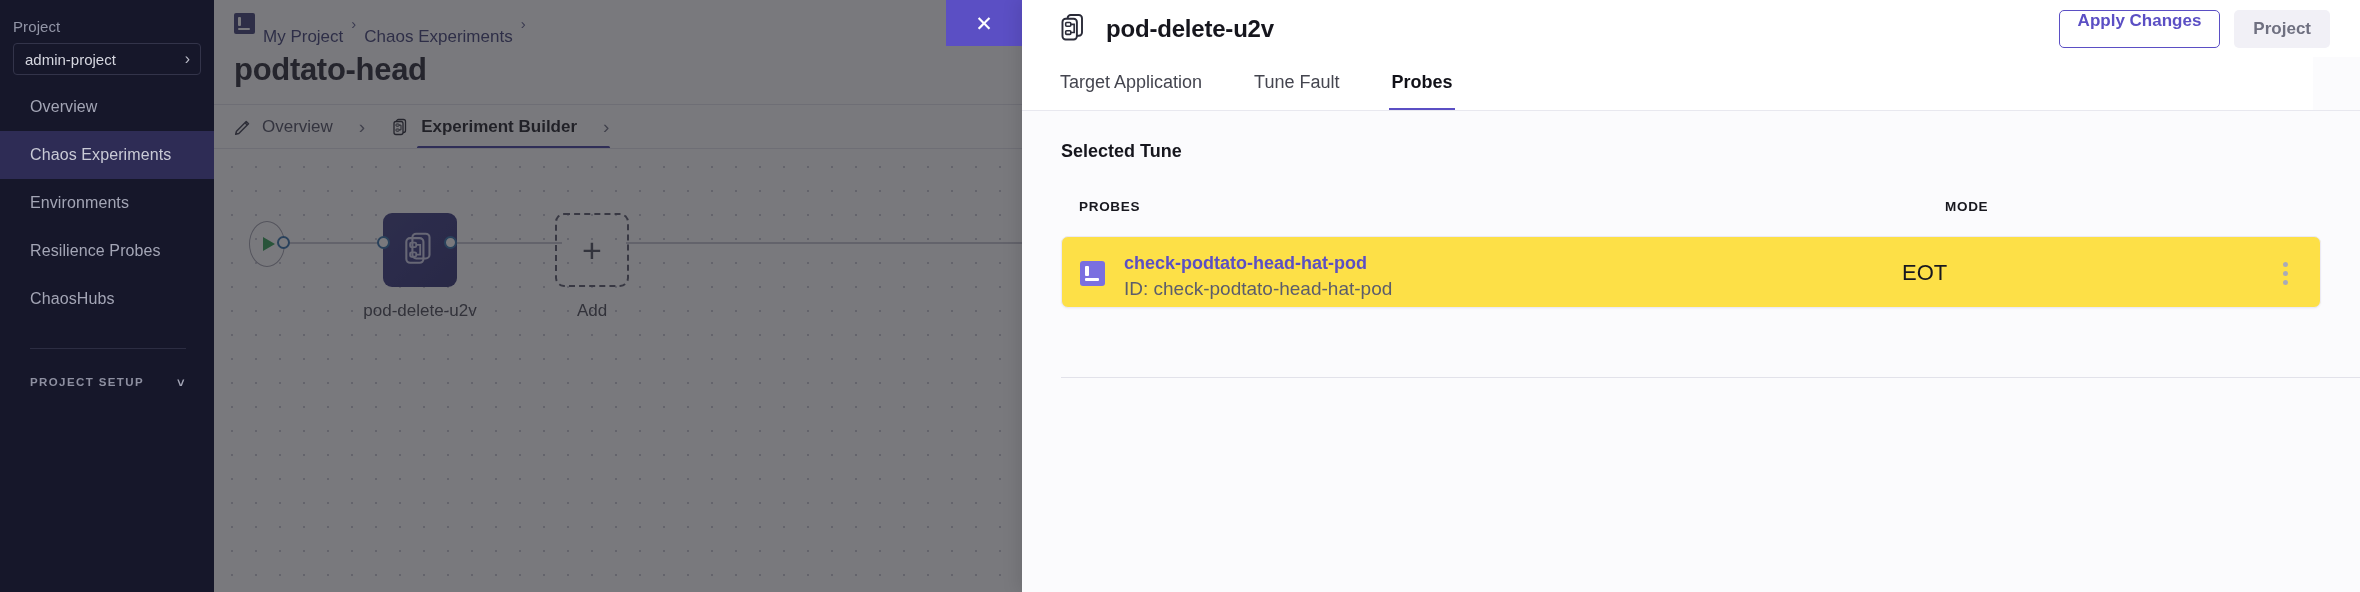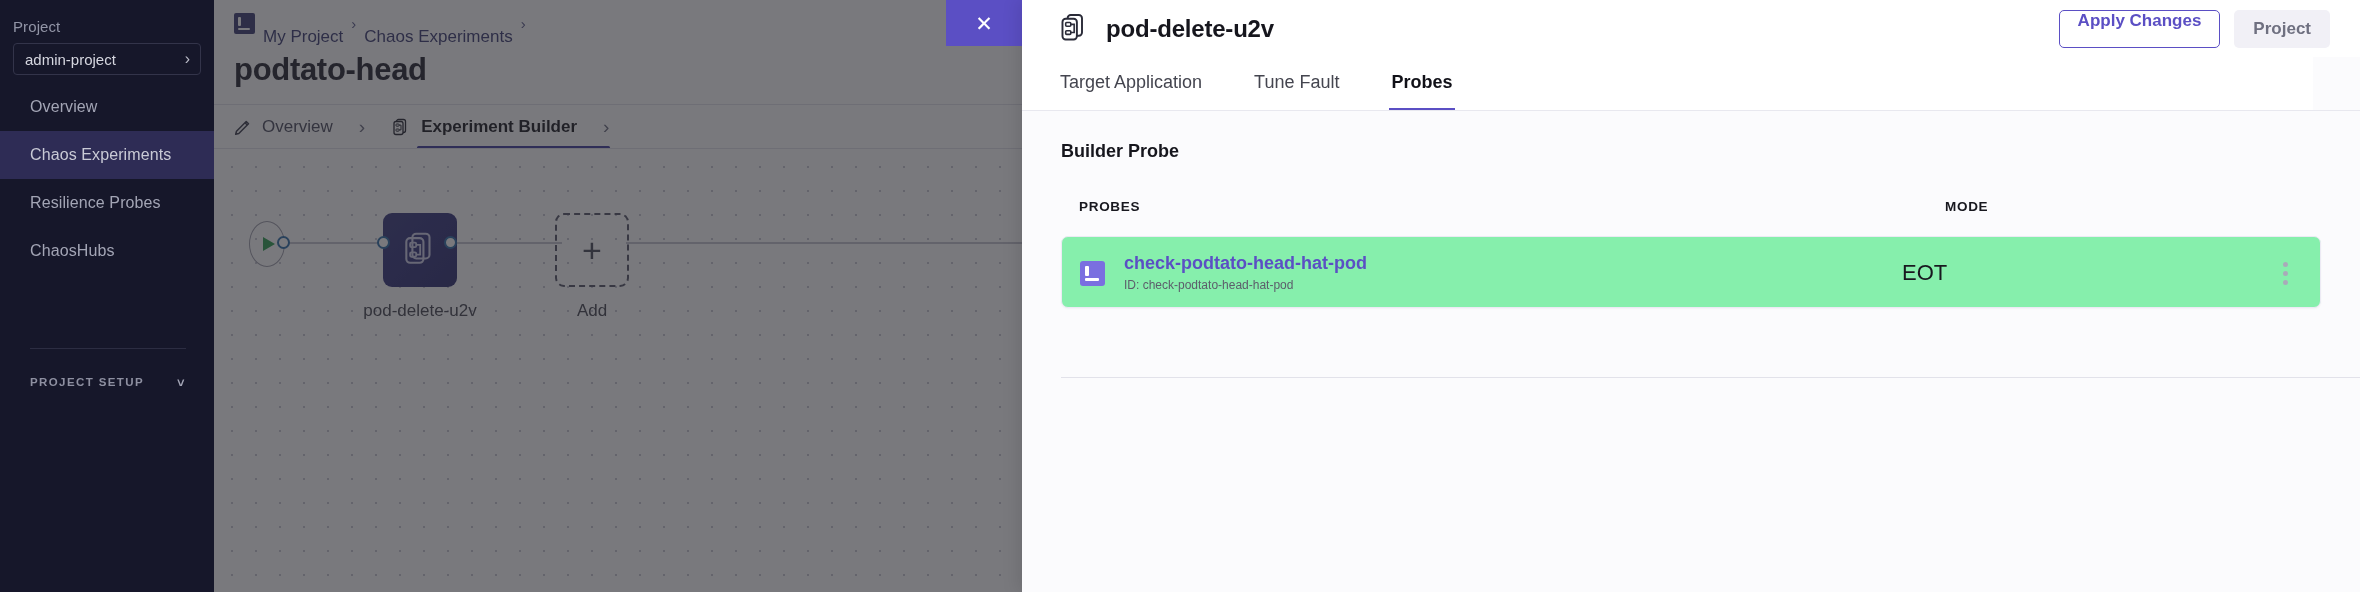--- a/index.html
+++ b/index.html
@@ -173,34 +173,34 @@
     position:absolute;left:39px;top:30px;font-size:18px;font-weight:700;color:#16161d;
   }
   .tbl-head{
     position:absolute;left:39px;top:88px;width:1260px;height:22px;
   }
   .th{position:absolute;font-size:13.5px;font-weight:700;color:#18181f;letter-spacing:.7px;}
   .th-probes{left:18px;top:0;}
   .th-mode{left:884px;top:0;}
   .probe-row{
     position:absolute;left:39px;top:125px;width:1260px;height:72px;
-    background:#86efac;border:1px solid #eceaf4;border-radius:7px;
+    background:#fde047;border:1px solid #eceaf4;border-radius:7px;
     box-shadow:0 1px 2px rgba(20,20,40,.04);
     box-sizing:border-box;
   }
   .probe-icon{
     position:absolute;left:18px;top:24px;width:25px;height:25px;border-radius:3px;background:#7a6fe0;
   }
   .probe-icon::before{content:"";position:absolute;left:5px;top:5px;width:3.5px;height:10px;background:#fff;border-radius:1px;}
   .probe-icon::after{content:"";position:absolute;left:5px;top:17px;width:14px;height:2.5px;background:#fff;border-radius:1px;}
   .probe-name{
     position:absolute;left:62px;top:16px;font-size:18px;font-weight:700;color:#5b4fc4;cursor:pointer;
   }
   .probe-id{
-    position:absolute;left:62px;top:41px;font-size:12px;color:#5c5d6b;
+    position:absolute;left:62px;top:41px;font-size:19px;color:#5c5d6b;
   }
   .probe-mode{
     position:absolute;left:840px;top:23px;font-size:22px;color:#18181f;
   }
   .kebab{
     position:absolute;right:22px;top:22px;width:26px;height:28px;cursor:pointer;
     display:flex;flex-direction:column;align-items:center;justify-content:center;gap:4px;
   }
   .kebab i{display:block;width:5px;height:5px;border-radius:50%;background:#a9aab9;}
   .panel-bottom-sep{
@@ -217,20 +217,23 @@
     <div class="sb-proj-select">
       <span>admin-project</span>
       <span class="chev">›</span>
     </div>
     <div class="sb-nav">
       <div class="sb-item">
         <span>Overview</span>
       </div>
       <div class="sb-item active">
         <span>Chaos Experiments</span>
+      </div>
+      <div class="sb-item">
+        <span>Environments</span>
       </div>
       <div class="sb-item">
         <span>Resilience Probes</span>
       </div>
       <div class="sb-item">
         <span>ChaosHubs</span>
       </div>
     </div>
     <div class="sb-divider"></div>
     <div class="sb-setup">
@@ -352,21 +355,21 @@
       <div class="ptab">
         <span>Tune Fault</span>
       </div>
       <div class="ptab active">
         <span>Probes</span>
       </div>
     </div>
     <div class="panel-tabs-sep"></div>
 
     <div class="panel-body">
-      <div class="sel-probe-title">Builder Probe</div>
+      <div class="sel-probe-title">Selected Tune</div>
 
       <div class="tbl-head">
         <span class="th th-probes">PROBES</span>
         <span class="th th-mode">MODE</span>
       </div>
 
       <div class="probe-row">
         <span class="probe-icon"></span>
         <span class="probe-name">check-podtato-head-hat-pod</span>
         <span class="probe-id">ID: check-podtato-head-hat-pod</span>

